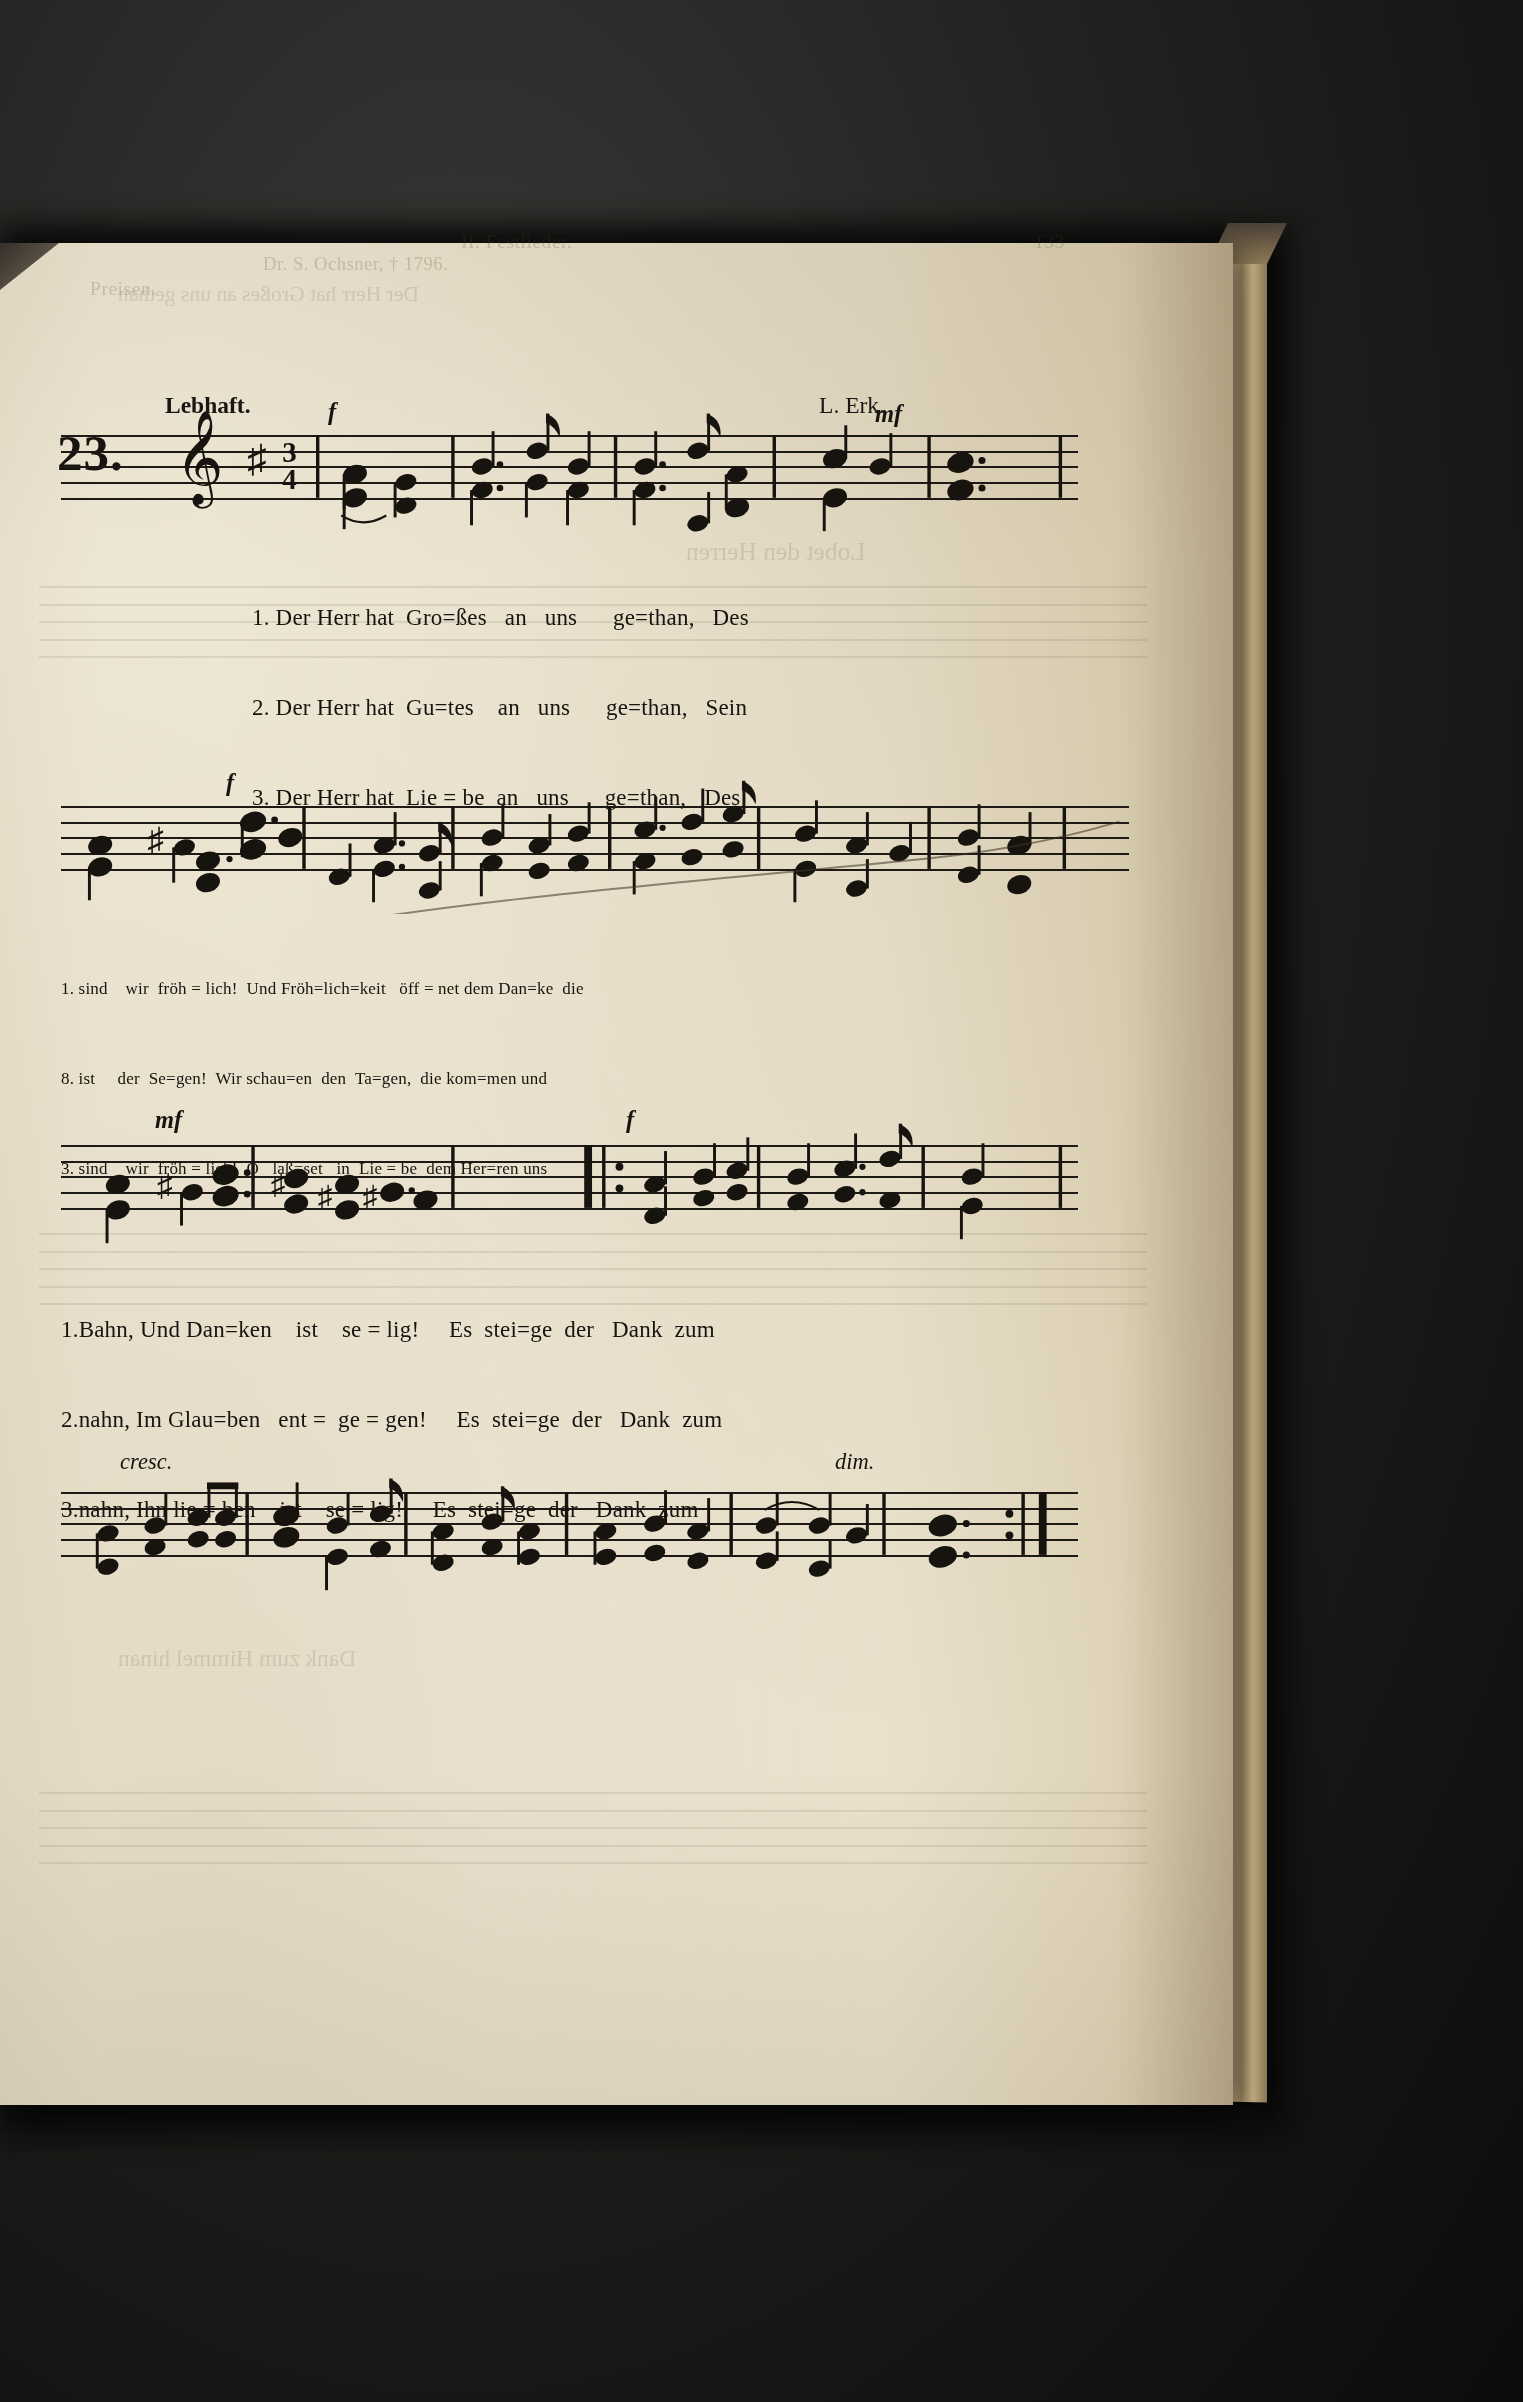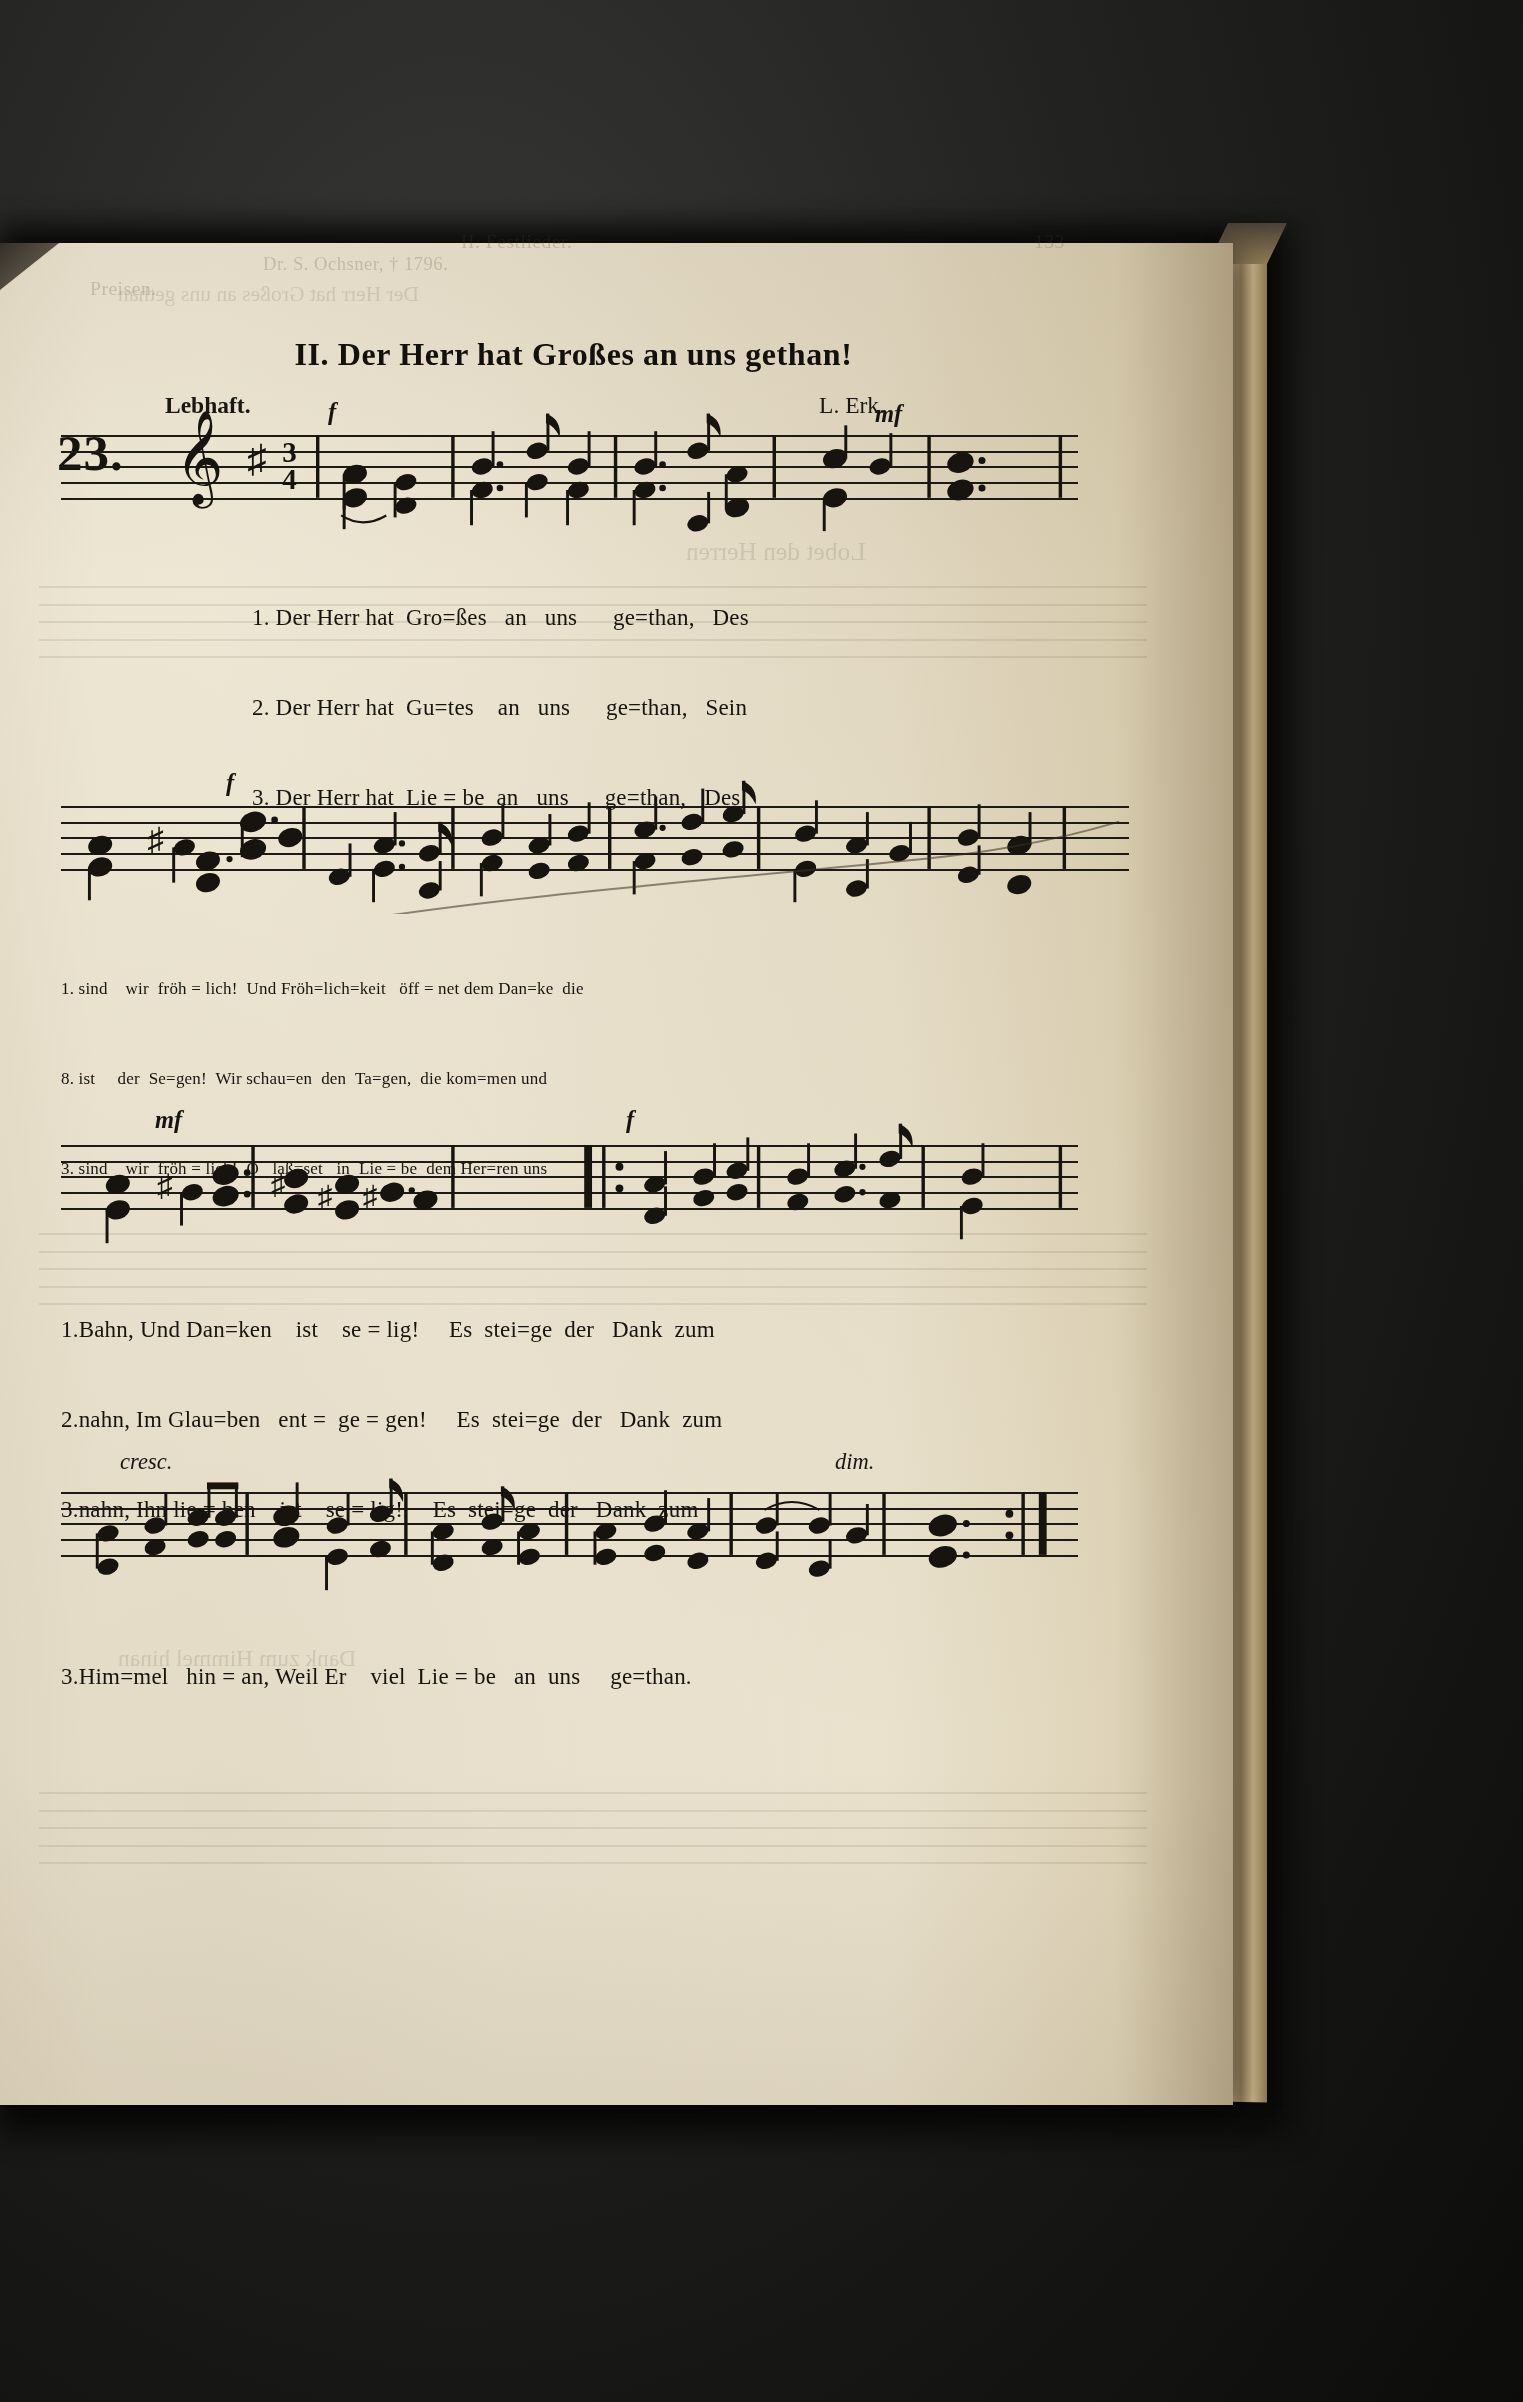--- a/index.html
+++ b/index.html
@@ -280,21 +280,20 @@
   <div class="bleed" style="left:39px;top:1549px;width:1108px;height:88px;background:repeating-linear-gradient(to bottom, rgba(90,80,60,.12) 0 2px, rgba(0,0,0,0) 2px 17.6px);"></div>
   <div class="bleed" style="left:118px;top:1402px;font-size:23.5px;transform:scaleX(-1);">Dank zum Himmel hinan</div>
 
   <div class="content">
 
     <div class="running-head" style="left:90px;top:35px;">Preisen.</div>
     <div class="running-head" style="left:461px;top:-11.8px;">II. Festlieder.</div>
     <div class="running-head" style="left:1034px;top:-11.8px;">133</div>
     <div class="running-head" style="left:263px;top:9.8px;font-size:18.6px;">Dr. S. Ochsner, † 1796.</div>
 
-    <div class="title">II. Der Herr hat Großes an uns gethan!</div>
 
     <div class="tempo">Lebhaft.</div>
     <div class="composer">L. Erk.</div>
 
     <div class="hymn-number">23.</div>
 
     <div class="system" style="top:192px;height:108px;">
       <div class="staff">
         <div class="line" style="top:0px;"></div>
         <div class="line" style="top:15.7px;"></div>
@@ -651,21 +650,20 @@
         <ellipse class="nh" cx="812" cy="44" rx="11" ry="8" transform="rotate(-18 812 44)"></ellipse>
         <line class="stem" x1="823" y1="44" x2="823" y2="12"></line>
 
         <ellipse class="nh" cx="900" cy="34" rx="13" ry="9" transform="rotate(-18 900 34)" fill="none" stroke="#17140f" stroke-width="3.4"></ellipse>
         <circle class="nh" cx="924" cy="32" r="3.6"></circle>
         <ellipse class="nh" cx="900" cy="66" rx="13" ry="9" transform="rotate(-18 900 66)" fill="none" stroke="#17140f" stroke-width="3.4"></ellipse>
         <circle class="nh" cx="924" cy="64" r="3.6"></circle>
       </svg>
 
       <div class="lyrics" style="left:0px;top:110px;">
-        <div>3.Him=mel   hin = an, Weil Er    viel  Lie = be   an  uns     ge=than.</div>
       </div>
     </div>
 
   </div>
 </div>
 
 <div class="corner-fold"></div>
 
 
 </body></html>

